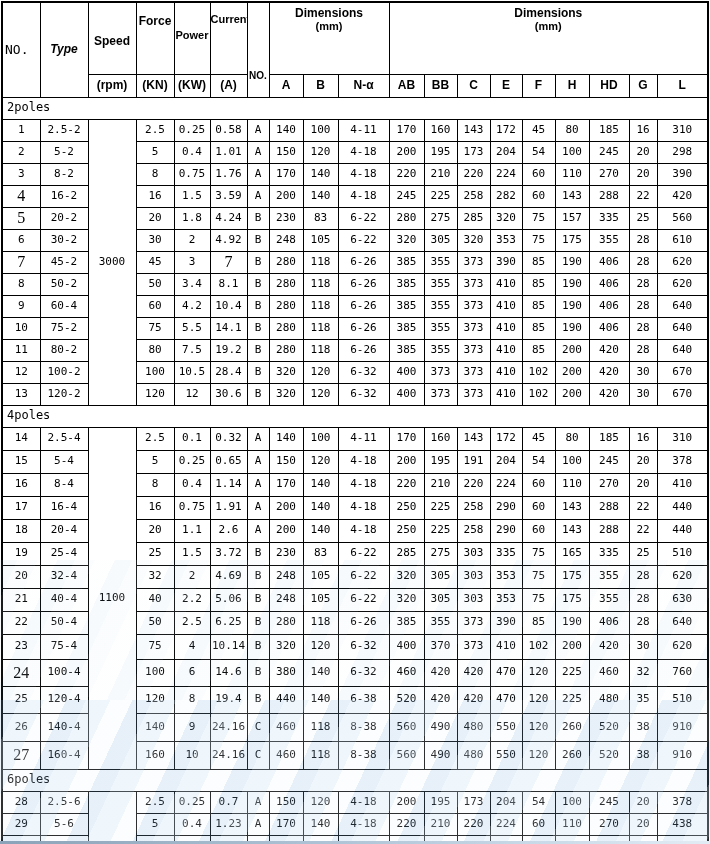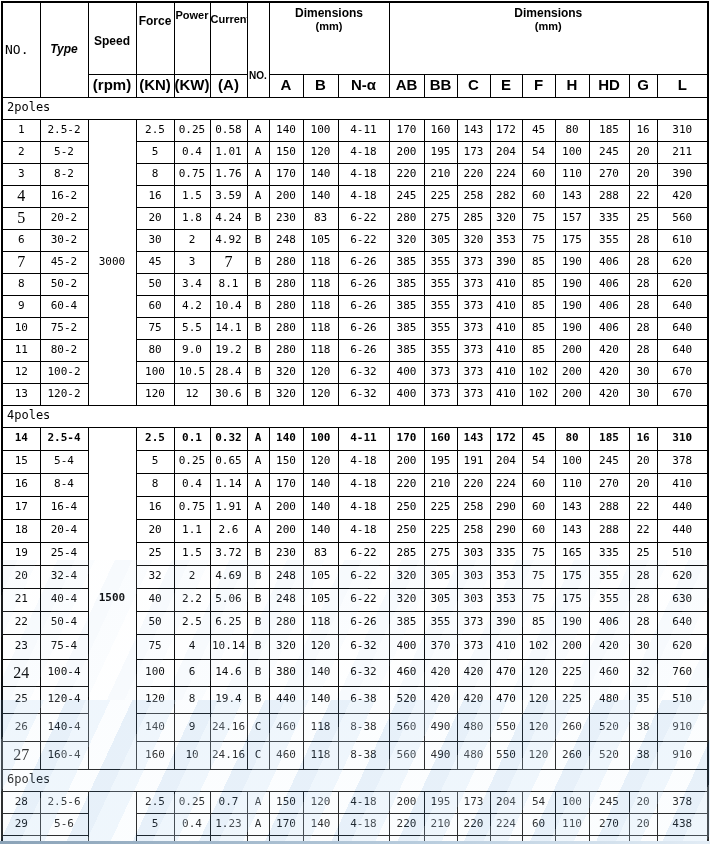--- a/index.html
+++ b/index.html
@@ -16,25 +16,25 @@
     text-align:center;vertical-align:middle;
     font-size:11px;line-height:1.1;white-space:nowrap;
   }
   table{border:2px solid #000;}
   thead th{font-family:"Liberation Sans","DejaVu Sans",sans-serif;font-weight:bold;}
   th.h-no{font-size:13px;font-weight:normal;text-align:left;padding-left:2px;font-family:"DejaVu Sans Mono",monospace;}
   th.h-type{font-size:12px;font-style:italic;}
   th.h-no2{font-size:10px;vertical-align:bottom;padding-bottom:16px;}
   th.h-speed{vertical-align:top;padding-top:32px;font-size:12px;}
   th.h-force{vertical-align:top;padding-top:12px;font-size:12px;}
-  th.h-power{vertical-align:top;padding-top:6px;font-size:11px;}
+  th.h-power{vertical-align:top;padding-top:26px;font-size:11px;}
   th.h-current{vertical-align:top;padding-top:10px;font-size:11px;}
   th.h-dim{vertical-align:top;padding-top:4px;font-size:12px;}
   th.h-dim .unit{display:block;font-size:11px;}
-  tr.units th{font-size:15px;}
+  tr.units th{font-size:12px;}
   td.cell{font-size:11px;}
   td.big{font-family:"Liberation Serif","DejaVu Serif",serif;font-size:16px;}
   tr.section td{
     text-align:left;padding-left:4px;font-size:12px;
     font-family:"DejaVu Sans Mono",monospace;
   }
   td.speed-cell{font-size:11px;}
   .wm1,.wm2{
     position:absolute;left:0;width:710px;pointer-events:none;z-index:2;
   }
@@ -148,21 +148,21 @@
         <td class="cell">120</td>
         <td class="cell">4-18</td>
         <td class="cell">200</td>
         <td class="cell">195</td>
         <td class="cell">173</td>
         <td class="cell">204</td>
         <td class="cell">54</td>
         <td class="cell">100</td>
         <td class="cell">245</td>
         <td class="cell">20</td>
-        <td class="cell">211</td>
+        <td class="cell">298</td>
       </tr>
       <tr style="height: 22px;">
         <td class="cell">3</td>
         <td class="cell">8-2</td>
         <td class="cell">8</td>
         <td class="cell">0.75</td>
         <td class="cell">1.76</td>
         <td class="cell">A</td>
         <td class="cell">170</td>
         <td class="cell">140</td>
@@ -314,21 +314,21 @@
         <td class="cell">85</td>
         <td class="cell">190</td>
         <td class="cell">406</td>
         <td class="cell">28</td>
         <td class="cell">640</td>
       </tr>
       <tr style="height: 22px;">
         <td class="cell">11</td>
         <td class="cell">80-2</td>
         <td class="cell">80</td>
-        <td class="cell">9.0</td>
+        <td class="cell">7.5</td>
         <td class="cell">19.2</td>
         <td class="cell">B</td>
         <td class="cell">280</td>
         <td class="cell">118</td>
         <td class="cell">6-26</td>
         <td class="cell">385</td>
         <td class="cell">355</td>
         <td class="cell">373</td>
         <td class="cell">410</td>
         <td class="cell">85</td>
@@ -373,24 +373,24 @@
         <td class="cell">410</td>
         <td class="cell">102</td>
         <td class="cell">200</td>
         <td class="cell">420</td>
         <td class="cell">30</td>
         <td class="cell">670</td>
       </tr>
       <tr class="section" style="height: 22px;">
         <td colspan="19">4poles</td>
       </tr>
-      <tr style="height: 23px; font-weight: bold;">
+      <tr style="height: 23px;">
         <td class="cell">14</td>
         <td class="cell">2.5-4</td>
-        <td class="speed-cell" rowspan="14">1500</td>
+        <td class="speed-cell" rowspan="14">1100</td>
         <td class="cell">2.5</td>
         <td class="cell">0.1</td>
         <td class="cell">0.32</td>
         <td class="cell">A</td>
         <td class="cell">140</td>
         <td class="cell">100</td>
         <td class="cell">4-11</td>
         <td class="cell">170</td>
         <td class="cell">160</td>
         <td class="cell">143</td>

